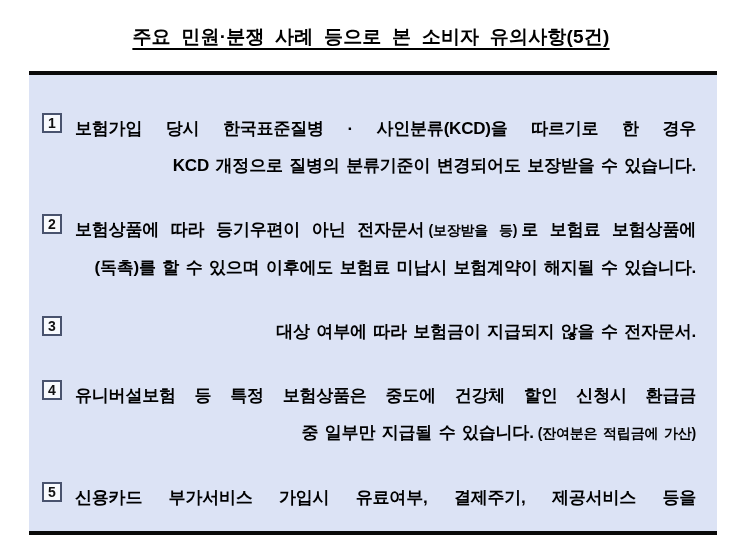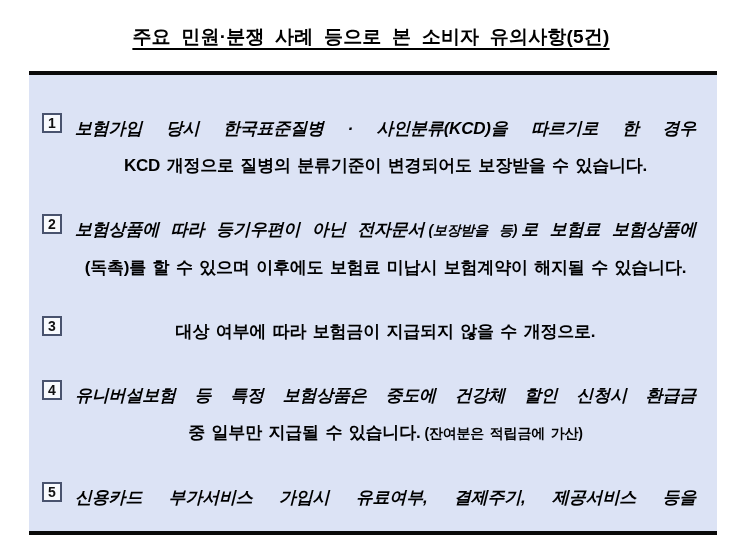--- a/index.html
+++ b/index.html
@@ -60,25 +60,24 @@
   .item-text {
     flex: 1 1 auto;
     font-size: 17px;
     font-weight: 700;
     line-height: 33px;
     word-spacing: 2px;
     letter-spacing: -0.2px;
     word-break: keep-all;
     color: #000;
   }
-  .line { text-align: center; }
+  .line { text-align: right; }
   .line.justify {
     text-align: justify;
     text-align-last: justify;
-    font-style: italic;
   }
   .small { font-size: 14px; }
 </style>
 </head>
 <body>
 
 <div class="page">
   <div class="doc-title">주요 민원·분쟁 사례 등으로 본 소비자 유의사항(5건)</div>
 
   <div class="notice-box">
@@ -92,21 +91,21 @@
       <div class="item">
         <div class="num-box">2</div>
         <div class="item-text">
           <div class="line justify"><span>보험상품에 따라 등기우편이 아닌 전자문서</span><span class="small">(보장받을 등)</span><span>로 보험료 보험상품에</span></div>
           <div class="line"><span>(독촉)를 할 수 있으며 이후에도 보험료 미납시 보험계약이 해지될 수 있습니다.</span></div>
         </div>
       </div>
       <div class="item">
         <div class="num-box">3</div>
         <div class="item-text">
-          <div class="line"><span>대상 여부에 따라 보험금이 지급되지 않을 수 개정으로.</span></div>
+          <div class="line"><span>대상 여부에 따라 보험금이 지급되지 않을 수 전자문서.</span></div>
         </div>
       </div>
       <div class="item">
         <div class="num-box">4</div>
         <div class="item-text">
           <div class="line justify"><span>유니버설보험 등 특정 보험상품은 중도에 건강체 할인 신청시 환급금</span></div>
           <div class="line"><span>중 일부만 지급될 수 있습니다.</span><span class="small">(잔여분은 적립금에 가산)</span></div>
         </div>
       </div>
       <div class="item">

